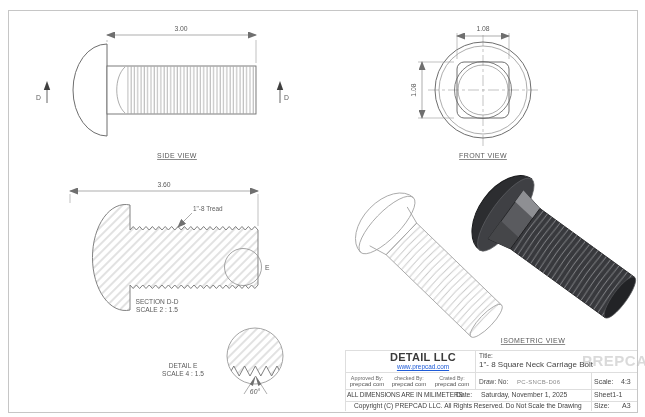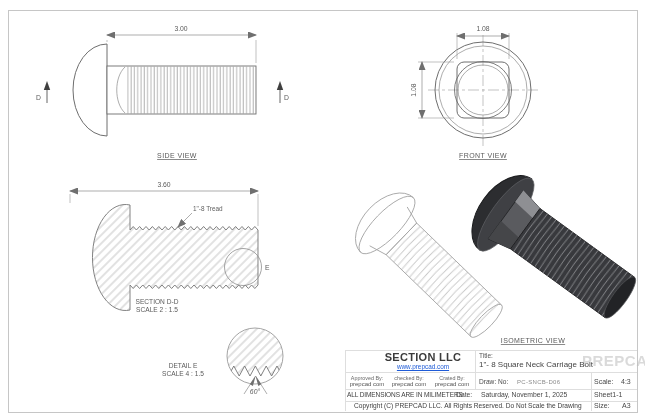--- a/index.html
+++ b/index.html
@@ -186,21 +186,21 @@
 
   <div class="abs tb">
     <div class="line" style="left:0;top:0;width:292px;height:1px"></div>
     <div class="line" style="left:0;top:0;width:1px;height:61px"></div>
     <div class="line" style="left:130px;top:0;width:1px;height:39px"></div>
     <div class="line" style="left:246px;top:22px;width:1px;height:39px"></div>
     <div class="line" style="left:0;top:22px;width:292px;height:1px"></div>
     <div class="line" style="left:0;top:39px;width:292px;height:1px"></div>
     <div class="line" style="left:0;top:51px;width:292px;height:1px"></div>
 
-    <div class="abs tb-company">SECTION LLC</div>
+    <div class="abs tb-company">DETAIL LLC</div>
     <div class="abs tb-web">www.prepcad.com</div>
     <div class="abs tb-title-label">Title:</div>
     <div class="abs tb-title">1"- 8 Square Neck Carriage Bolt</div>
 
     <div class="sig" style="left:0;top:25px;width:44px">
       <div class="h">Approved By:</div>
       <div class="v">prepcad com</div>
     </div>
     <div class="sig" style="left:42px;top:25px;width:44px">
       <div class="h">checked By:</div>

